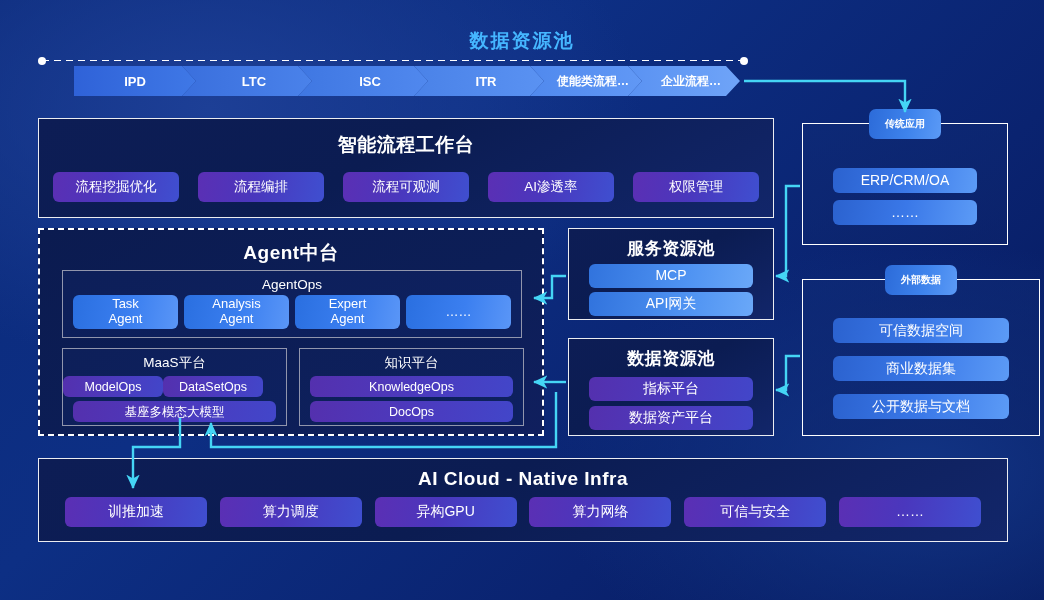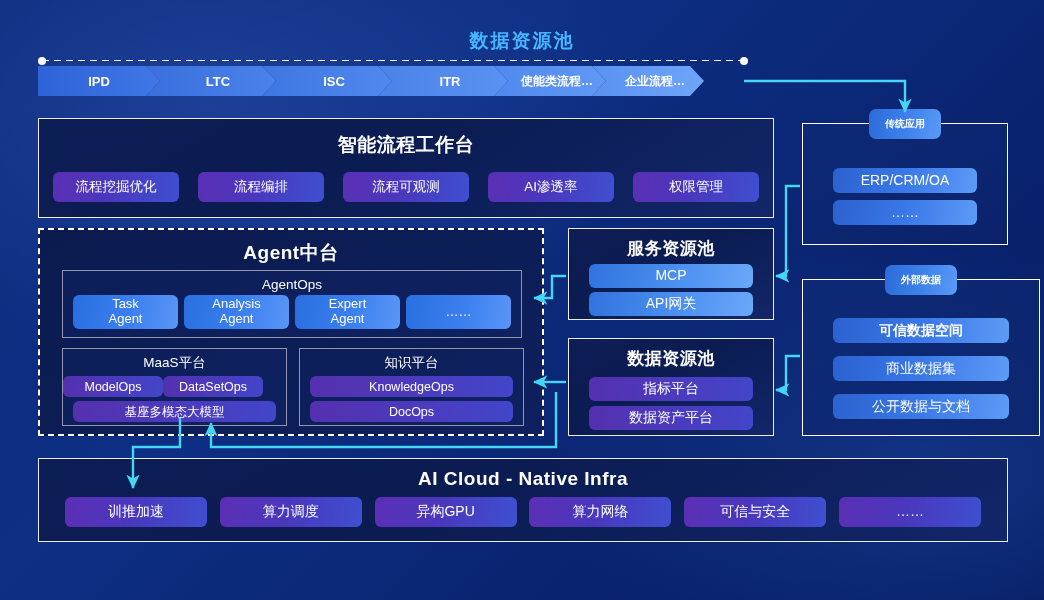--- a/index.html
+++ b/index.html
@@ -71,21 +71,21 @@
   .chevron {
     height: 30px;
     display: flex; align-items: center; justify-content: center;
     color: #fff; font-size: 13px; font-weight: bold;
     position: relative;
     margin-right: -14px;
     padding-left: 14px;
     clip-path: polygon(0 0, calc(100% - 14px) 0, 100% 50%, calc(100% - 14px) 100%, 0 100%, 14px 50%);
   }
   .chevron:first-child { clip-path: polygon(0 0, calc(100% - 14px) 0, 100% 50%, calc(100% - 14px) 100%, 0 100%); padding-left: 0; }
-  .chevron.c1 { width: 122px; background: linear-gradient(90deg,#2f62d8,#3f78e6); }
+  .chevron.c1 { width: 122px; background: linear-gradient(90deg,#2f62d8,#3f78e6); margin-left: 36px; }
   .chevron.c2 { width: 130px; background: linear-gradient(90deg,#3a6fdd,#4a82ea); }
   .chevron.c3 { width: 130px; background: linear-gradient(90deg,#3f77e2,#5088ee); }
   .chevron.c4 { width: 130px; background: linear-gradient(90deg,#4a82e8,#5a92f2); }
   .chevron.c5 { width: 112px; background: linear-gradient(90deg,#5089ee,#6198f5); font-size: 12px; }
   .chevron.c6 { width: 112px; background: linear-gradient(90deg,#5a92f2,#6fa4f8); font-size: 12px; }
 
   
   #workbench { left: 38px; top: 118px; width: 736px; height: 100px; }
   #workbench .panel-title { font-size: 19px; margin-top: 13px; }
   #workbench .chips {
@@ -157,21 +157,21 @@
     background: linear-gradient(100deg,#2c6bd9 0%, #3e83ec 55%, #5b9af6 100%);
     white-space: nowrap;
   }
   #trad-app { left: 802px; top: 123px; width: 206px; height: 122px; }
   #trad-app .r-chip { position: absolute; left: 30px; right: 30px; height: 25px; font-size: 14px; }
   #trad-app .r-chip.i1 { top: 44px; }
   #trad-app .r-chip.i2 { top: 76px; }
 
   #ext-data { left: 802px; top: 279px; width: 238px; height: 157px; }
   #ext-data .r-chip { position: absolute; left: 30px; right: 30px; height: 25px; font-size: 14px; }
-  #ext-data .r-chip.i1 { top: 38px; font-weight: bold; }
+  #ext-data .r-chip.i1 { top: 38px; }
   #ext-data .r-chip.i2 { top: 76px; }
   #ext-data .r-chip.i3 { top: 114px; }
 
   
   #infra { left: 38px; top: 458px; width: 970px; height: 84px; }
   #infra .panel-title { font-size: 19px; margin-top: 9px; }
   #infra .chips {
     position: absolute; left: 26px; right: 26px; bottom: 14px;
     display: flex; justify-content: space-between;
   }

